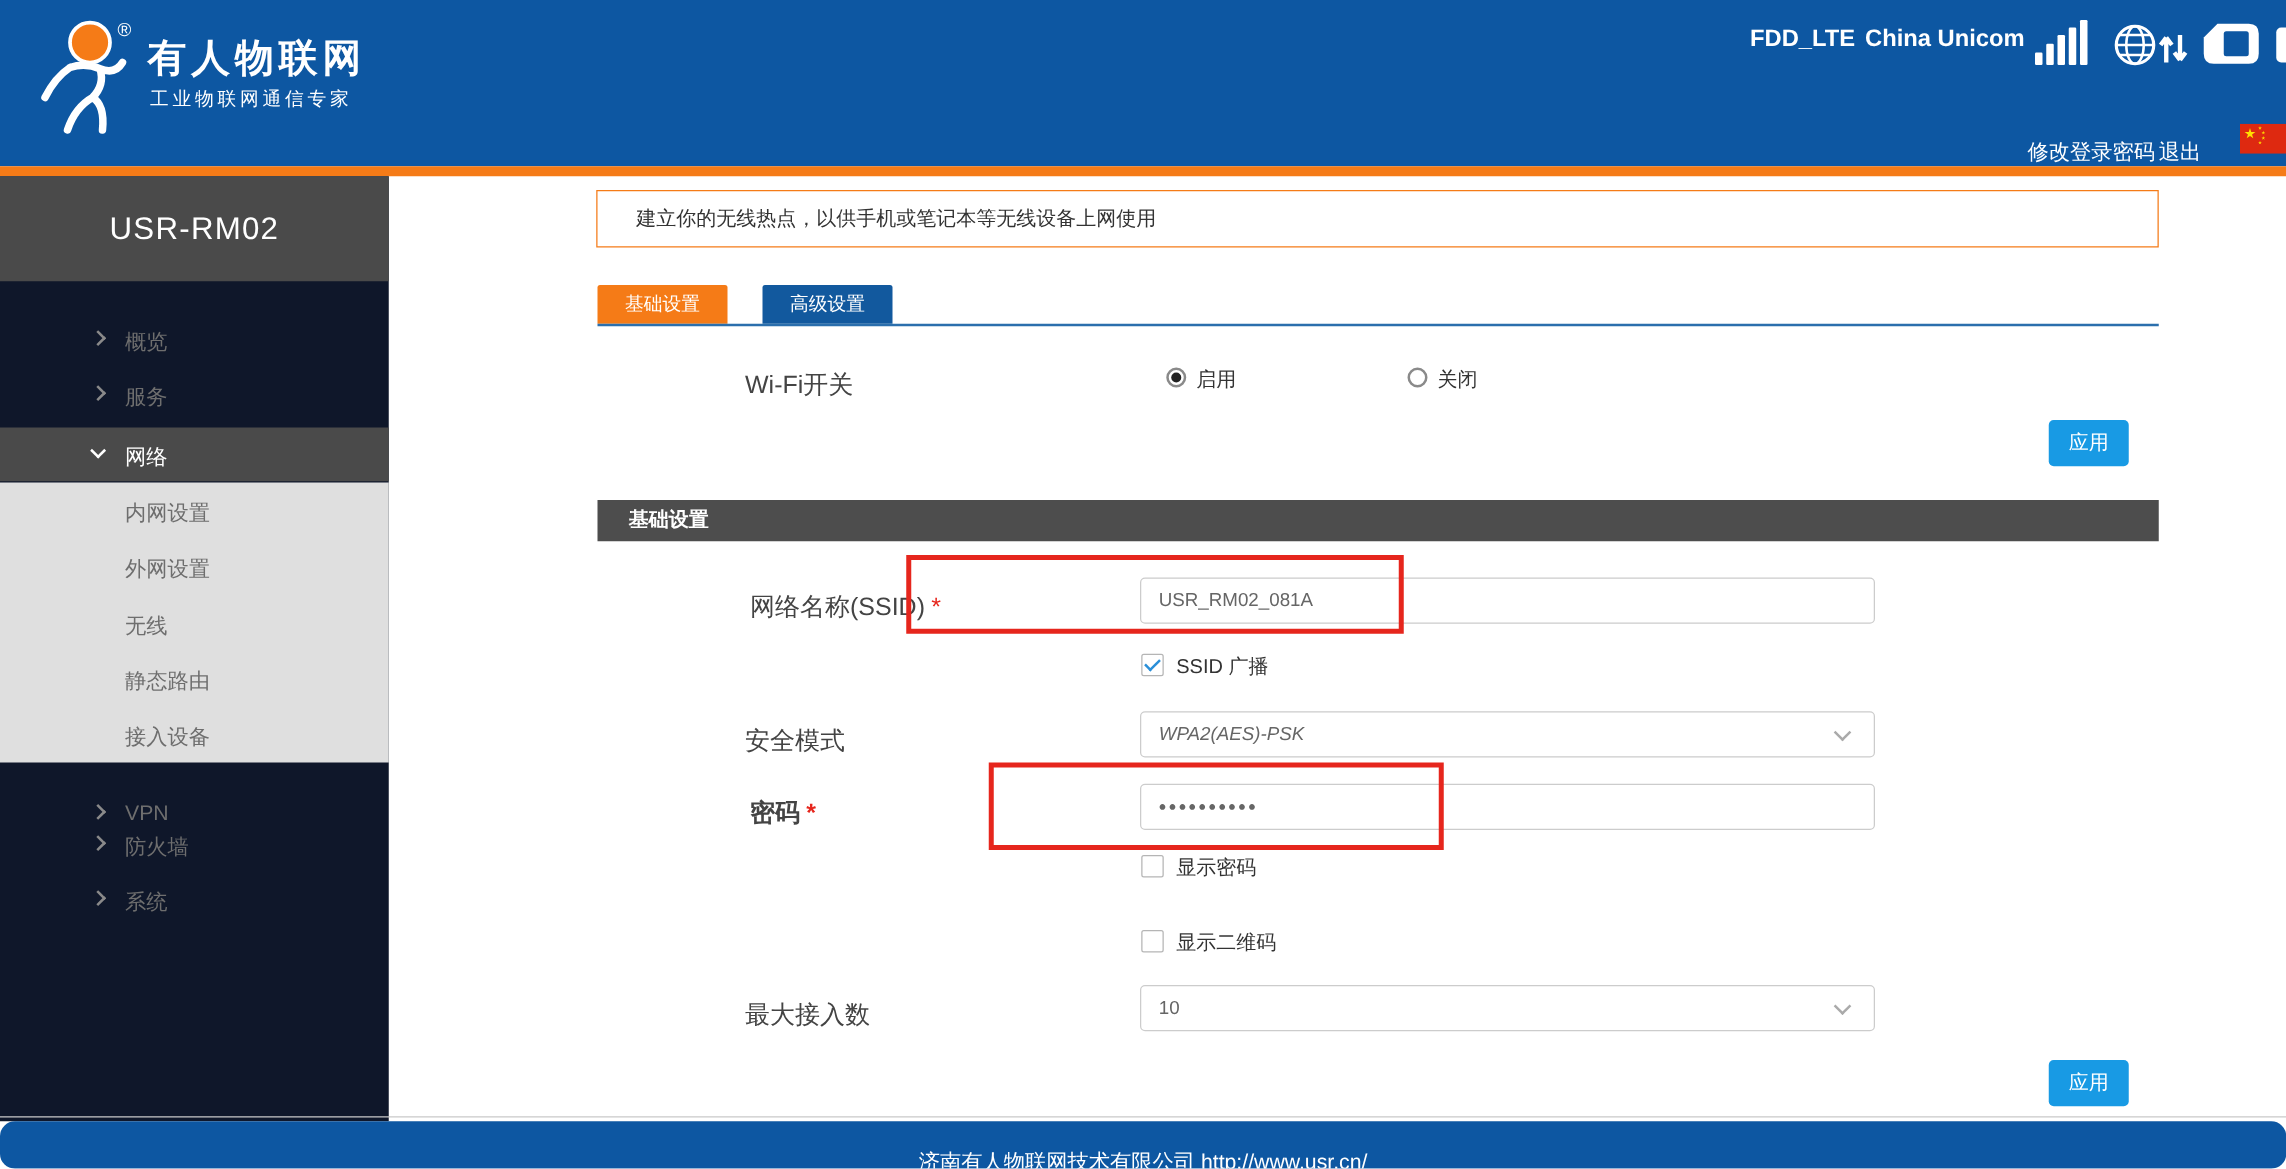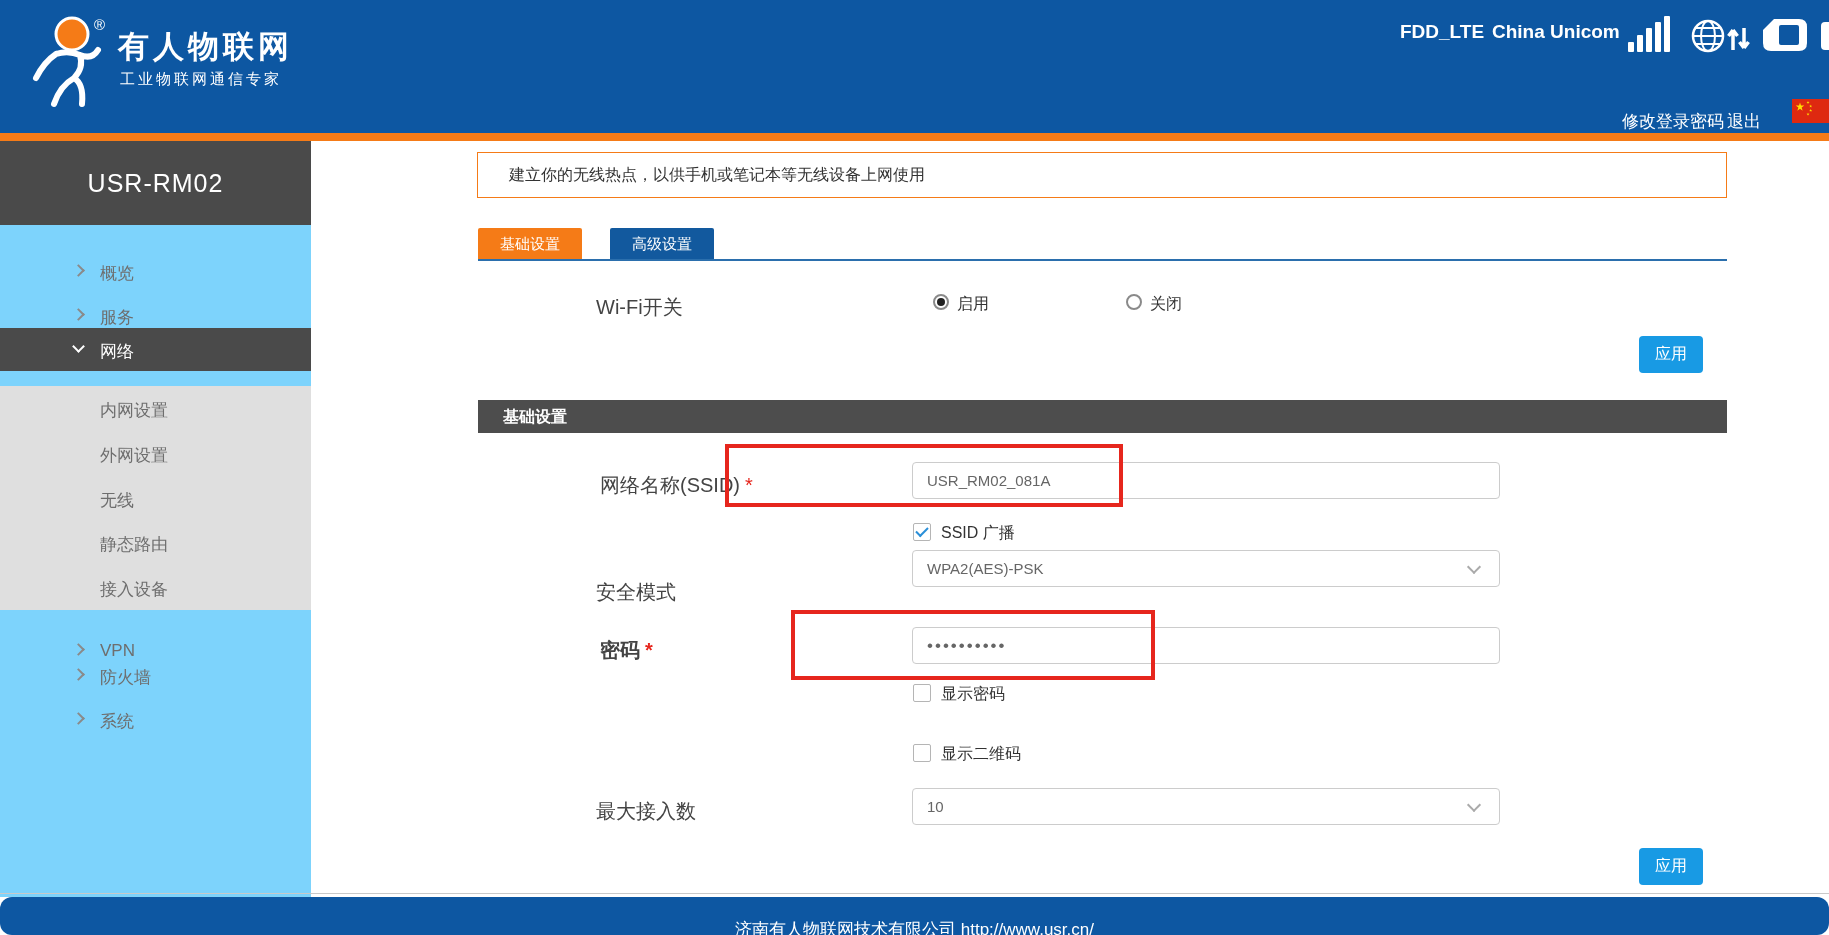--- a/index.html
+++ b/index.html
@@ -21,21 +21,21 @@
   .sb1{height:10px} .sb2{height:17px} .sb3{height:24px}
   .sb4{height:30px; background:rgba(255,255,255,.45)} .sb5{height:36px; background:rgba(255,255,255,.45)}
   .globe-wrap { position:absolute; left:1690px; top:16px; }
   .sim-wrap { position:absolute; left:1762px; top:18px; }
   .edge-icon { position:absolute; left:1821px; top:22px; width:16px; height:28px; background:#fff; border-radius:4px; }
   .hdr-link { position:absolute; top:100px; color:#fff; font-size:17px; cursor:pointer;margin-top:10px; }
   .lnk-pass { left:1622px; } .lnk-exit { left:1727px; }
   .flag-wrap { position:absolute; left:1792px; top:99px; }
 
   
-  .sidebar { position:absolute; left:0; top:141px; width:311px; height:756px; background:#7dd3fc; }
+  .sidebar { position:absolute; left:0; top:141px; width:311px; height:756px; background:#0f172a; }
   .side-title { position:absolute; left:0; top:0; width:311px; height:84px; background:#4a4a4a;
                 color:#fff; font-size:25px; text-align:center; line-height:84px; letter-spacing:1px; }
   .side-item { position:absolute; left:0; width:311px; height:44px; color:#6e6e6e; font-size:17px; cursor:pointer; }
   .side-item .lbl { position:absolute; left:100px; top:12px; }
   .chev { position:absolute; left:74px; top:16px; width:9px; height:9px;
           border-right:2px solid #8a8a8a; border-bottom:2px solid #8a8a8a; }
   .chev.right { transform:rotate(-45deg); }
   .chev.down  { transform:rotate(45deg); top:14px; }
   .side-item.active { background:#4a4a4a; color:#fff; height:43px; }
   .side-item.active .chev { border-color:#fff; }
@@ -62,21 +62,21 @@
   .apply-1 { left:1639px; top:336px; } .apply-2 { left:1639px; top:848px; }
 
   .section-bar { position:absolute; left:478px; top:400px; width:1249px; height:33px; background:#4d4d4d;
                  color:#fff; font-size:16px; font-weight:bold; line-height:33px; padding-left:25px; }
 
   .txt-input { position:absolute; left:912px; width:588px; height:37px; border:1px solid #ccc; border-radius:4px;
                padding-left:14px; font-size:15px; color:#666; font-family:inherit; background:#fff; outline:none; }
   .in-ssid { top:462px; } .in-pass { top:627px; letter-spacing:2px; font-size:17px; }
   .sel-box { position:absolute; left:912px; width:588px; height:37px; border:1px solid #ccc; border-radius:4px;
              background:#fff; font-size:15px; color:#666; line-height:35px; padding-left:14px; cursor:pointer; }
-  .sel-sec { top:550px; } .sel-max { top:788px; }
+  .sel-sec { top:569px;font-style:italic; } .sel-max { top:788px; }
   .sel-chev { position:absolute; right:20px; top:11px; width:10px; height:10px;
               border-right:2px solid #aaa; border-bottom:2px solid #aaa; transform:rotate(45deg); }
 
   .checkbox { position:absolute; left:913px; width:18px; height:18px; background:#fff;
               border:1px solid #b5b5b5; border-radius:2px; cursor:pointer; }
   .checkbox.checked::after { content:''; display:block; width:10px; height:5px;
               border-left:2px solid #2a8fd8; border-bottom:2px solid #2a8fd8; transform:rotate(-45deg); margin:3px 0 0 2px; }
   .cb-lbl { position:absolute; left:941px; font-size:16px; color:#333; }
 
   .hl-box { position:absolute; border:4px solid #e6261d; z-index:5; pointer-events:none; }
@@ -151,21 +151,21 @@
     <div class="side-title">USR-RM02</div>
 
     <div class="side-item" style="top:109px">
       <span class="chev right"></span>
       <span class="lbl">概览</span>
     </div>
     <div class="side-item" style="top:153px">
       <span class="chev right"></span>
       <span class="lbl">服务</span>
     </div>
-    <div class="side-item active" style="top:187px">
+    <div class="side-item active" style="top:201px">
       <span class="chev down"></span>
       <span class="lbl">网络</span>
     </div>
 
     <div class="submenu">
       <div class="sub-item">
         <span class="lbl">内网设置</span>
       </div>
       <div class="sub-item">
         <span class="lbl">外网设置</span>

